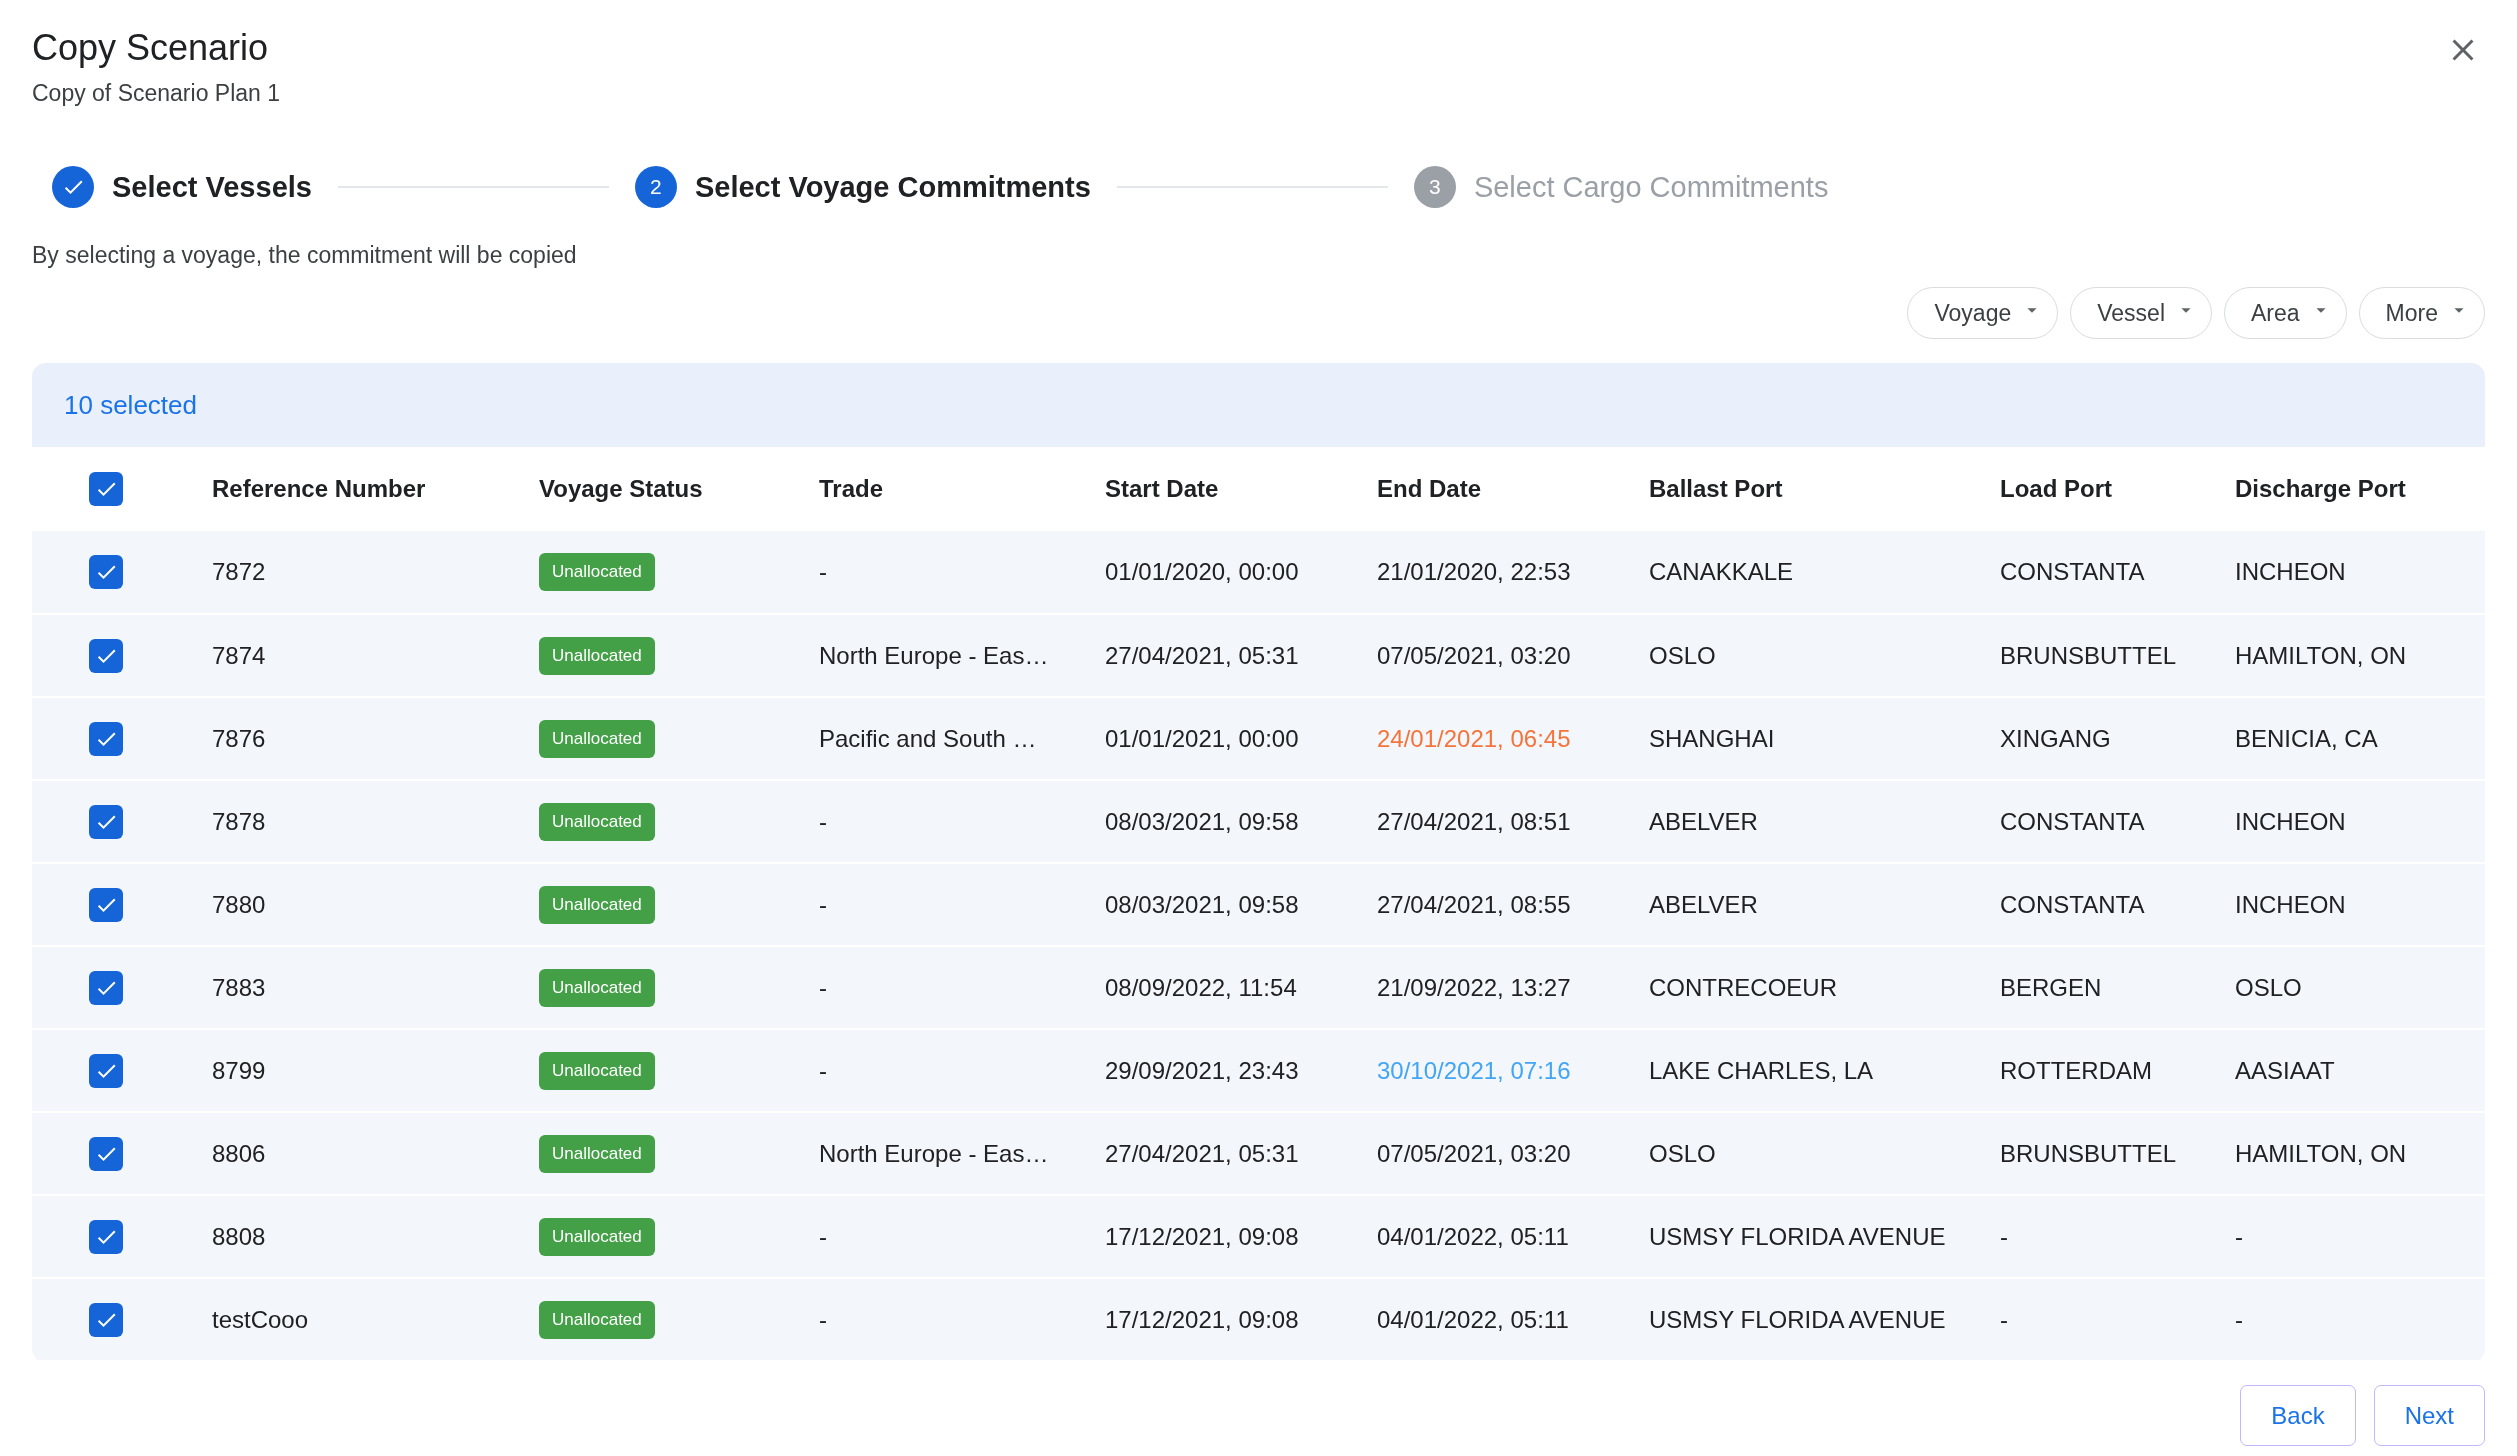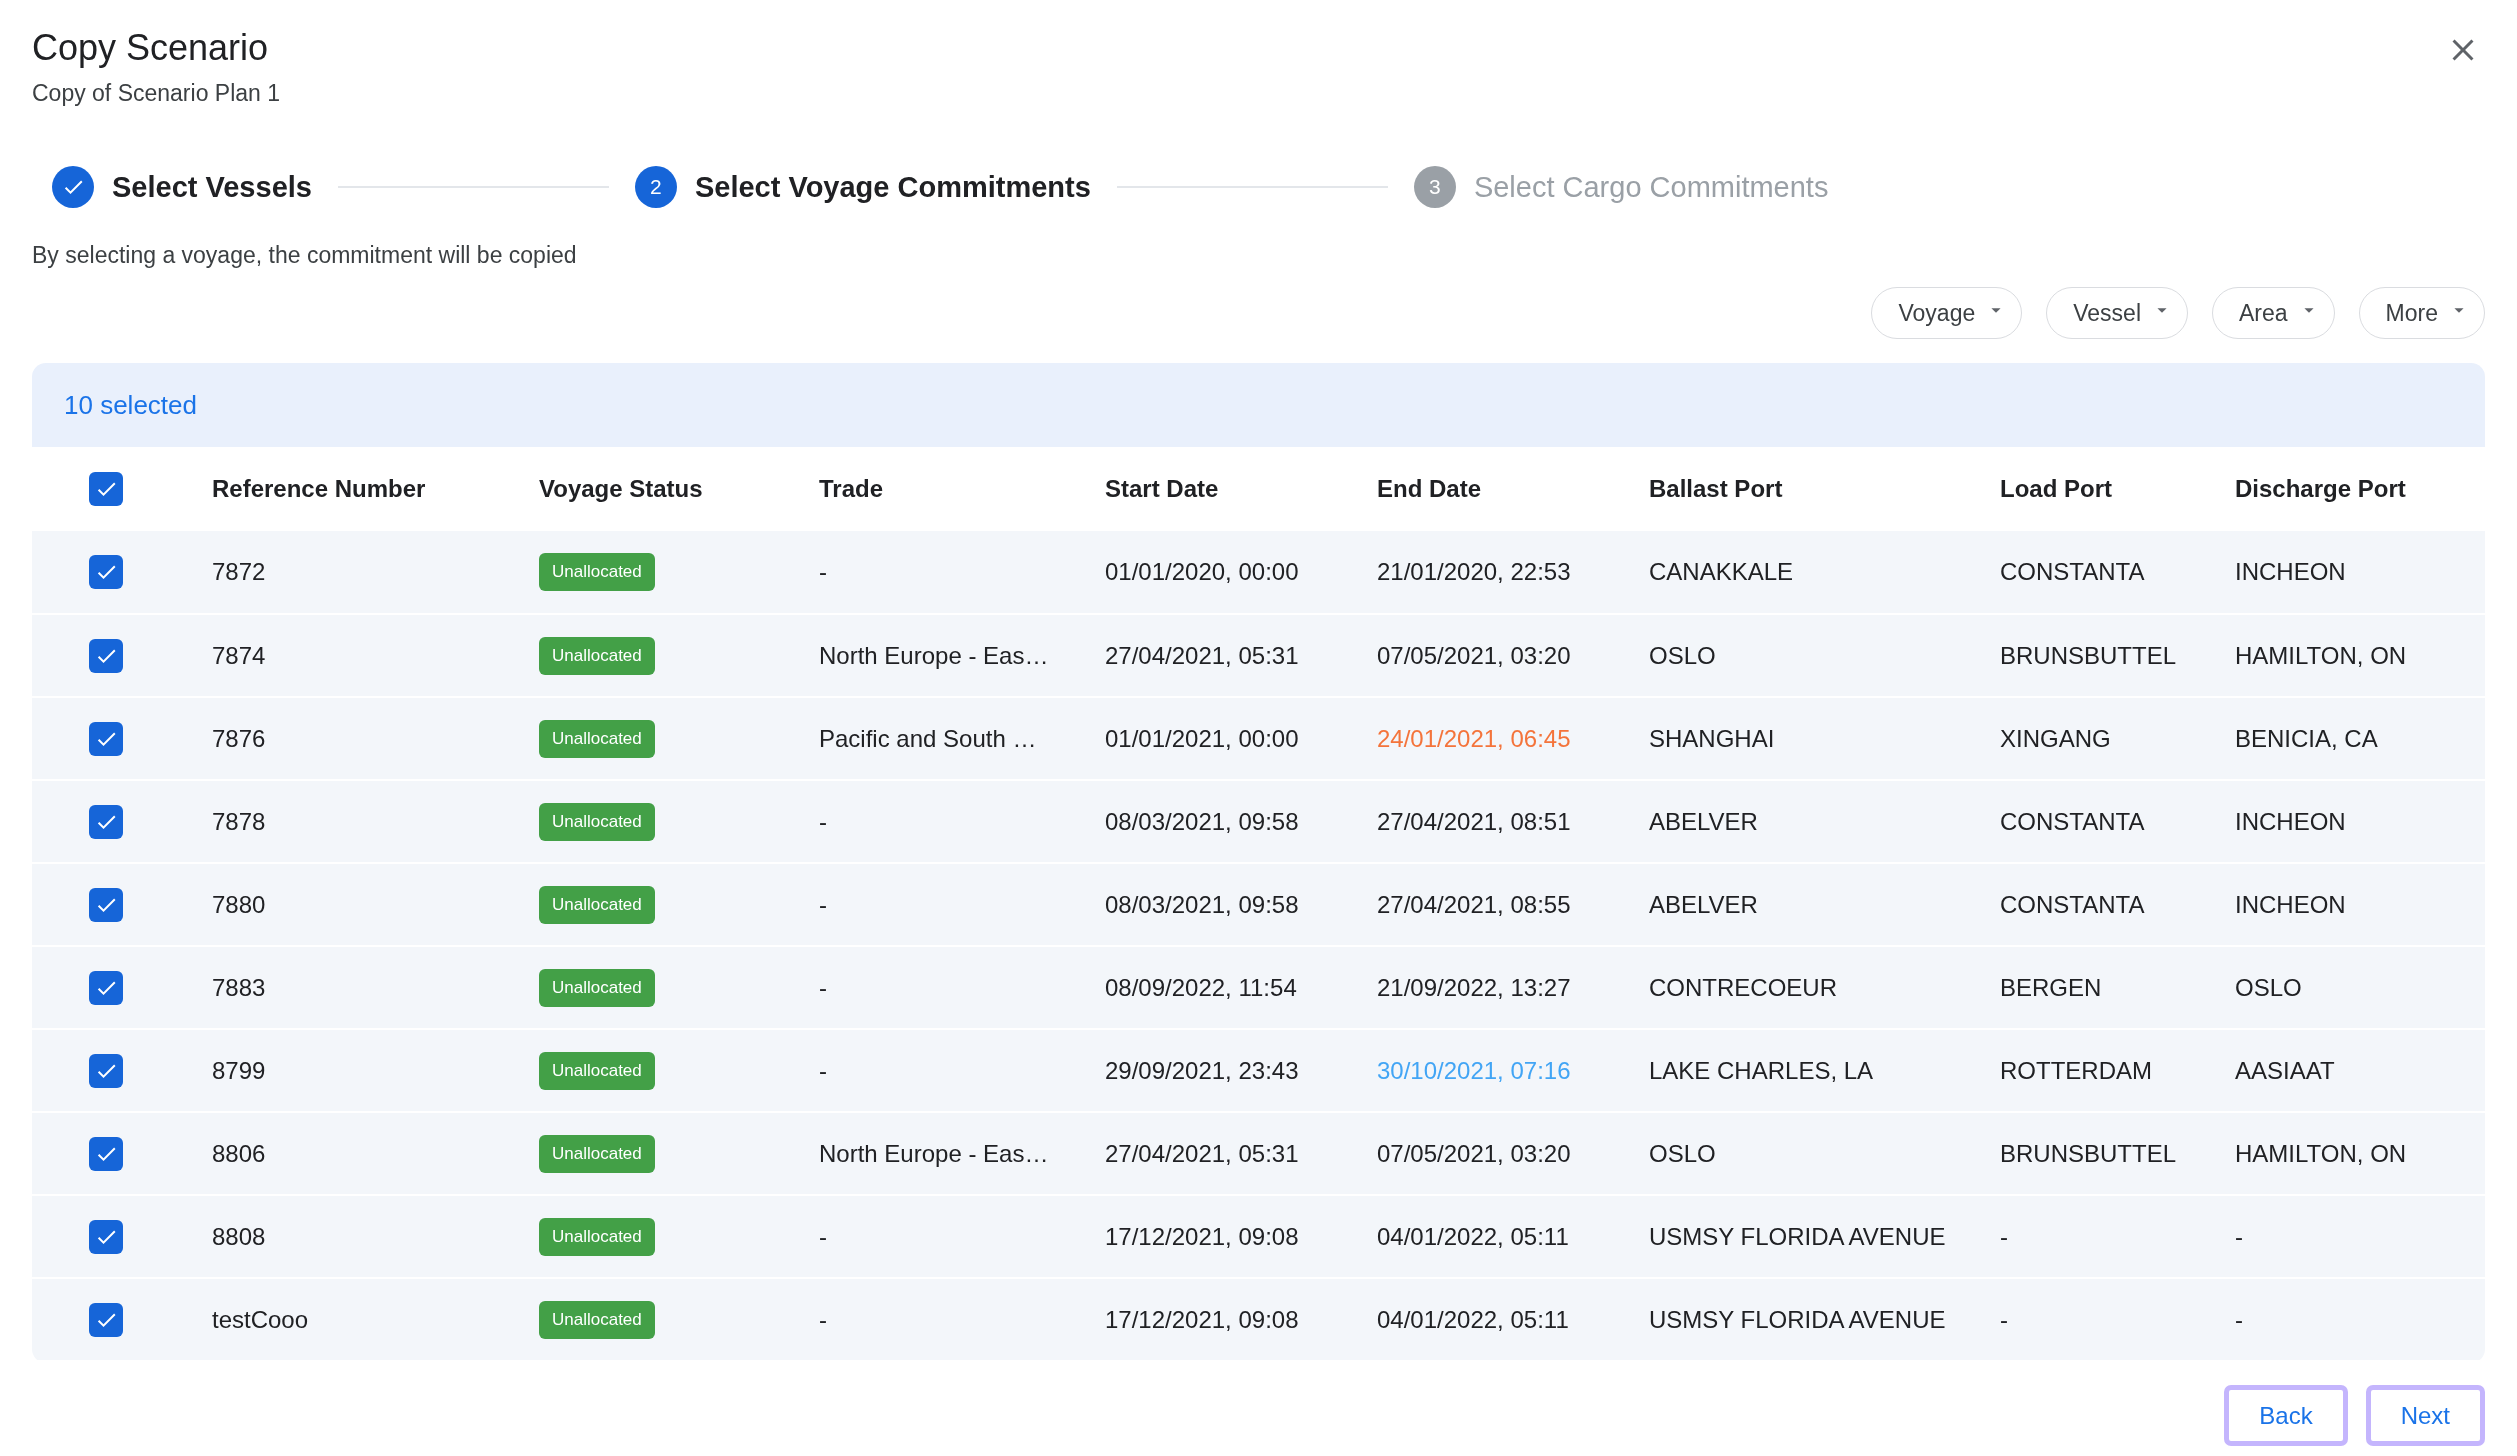--- a/index.html
+++ b/index.html
@@ -19,21 +19,21 @@
   .step-circle { width: 42px; height: 42px; border-radius: 50%; display: inline-flex; align-items: center;
                  justify-content: center; font-size: 21px; color: #fff; flex: none; }
   .step-circle.done, .step-circle.active { background: #1665d8; }
   .step-circle.inactive { background: #9aa0a6; }
   .step-label { font-size: 29px; font-weight: 700; color: #202124; white-space: nowrap; }
   .step-label.inactive { font-weight: 400; color: #9aa0a6; }
   .connector { height: 2px; width: 271px; background: #e3e6ea; margin: 0 26px; flex: none; }
   .helper { margin-top: 34px; font-size: 23px; color: #3c4043; }
 
   
-  .filter-row { display: flex; justify-content: flex-end; gap: 24px; margin-top: 18px; }
+  .filter-row { display: flex; justify-content: flex-end; gap: 12px; margin-top: 18px; }
   .filter-btn { height: 52px; border-radius: 26px; border: 1px solid #dadce0; background: #fff;
                 display: inline-flex; align-items: center; gap: 10px; padding: 0 14px 0 26px;
                 font-size: 23px; color: #3c4043; cursor: pointer; font-family: inherit; }
 
   
   .table-card { margin-top: 24px; height: 1000px; border-radius: 14px; overflow: hidden; background: #fff; }
   .selected-bar { height: 84px; background: #e9f0fc; display: flex; align-items: center; padding: 0 32px; }
   .selected-count { font-size: 26px; color: #1a73e8; }
 
   table { width: 100%; border-collapse: collapse; table-layout: fixed; background: #fff; }
@@ -45,21 +45,21 @@
   .checkbox-cell { padding-left: 57px; padding-right: 0; }
   .checkbox { width: 34px; height: 34px; border-radius: 6px; background: #1665d8;
               display: inline-flex; align-items: center; justify-content: center; cursor: pointer; vertical-align: middle; }
   .badge { display: inline-block; background: #43a047; color: #fff; font-size: 17px;
            line-height: 22px; padding: 8px 13px; border-radius: 6px; }
   td.end-orange { color: #f4743b; }
   td.end-blue { color: #42a5f5; }
 
   
   .footer { display: flex; justify-content: flex-end; gap: 18px; margin-top: 22px; }
-  .footer-btn { height: 61px; padding: 0 30px; border: 5px solid #c4b5fd; border-radius: 7px;
+  .footer-btn { height: 61px; padding: 0 30px; border: 1px solid #c4b5fd; border-radius: 7px;
                 background: #fff; color: #1a73e8; font-size: 24px; font-weight: 500;
                 cursor: pointer; font-family: inherit; }
 </style>
 </head>
 <body>
 
 <div class="page">
 
   <div class="dialog-header">
     <div>

